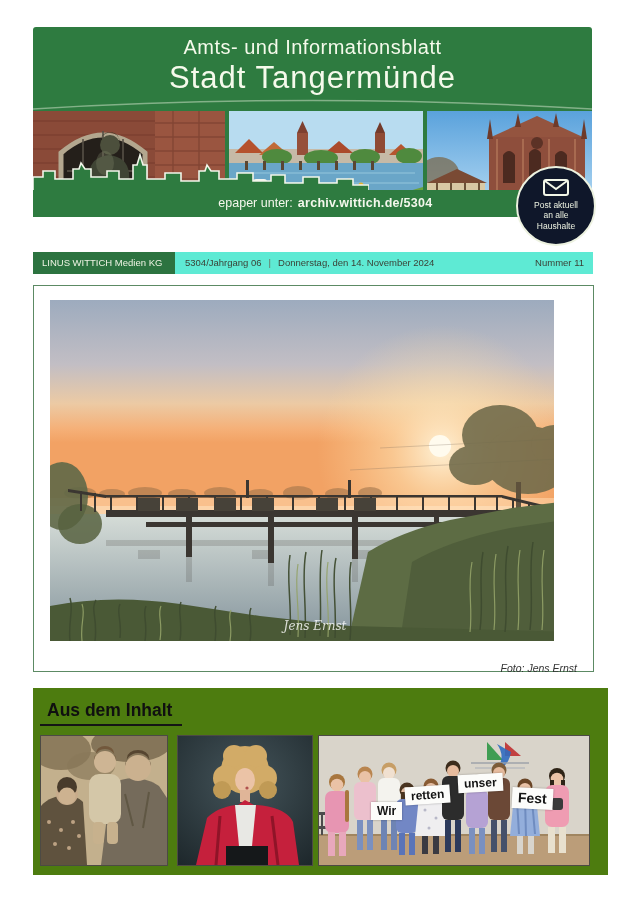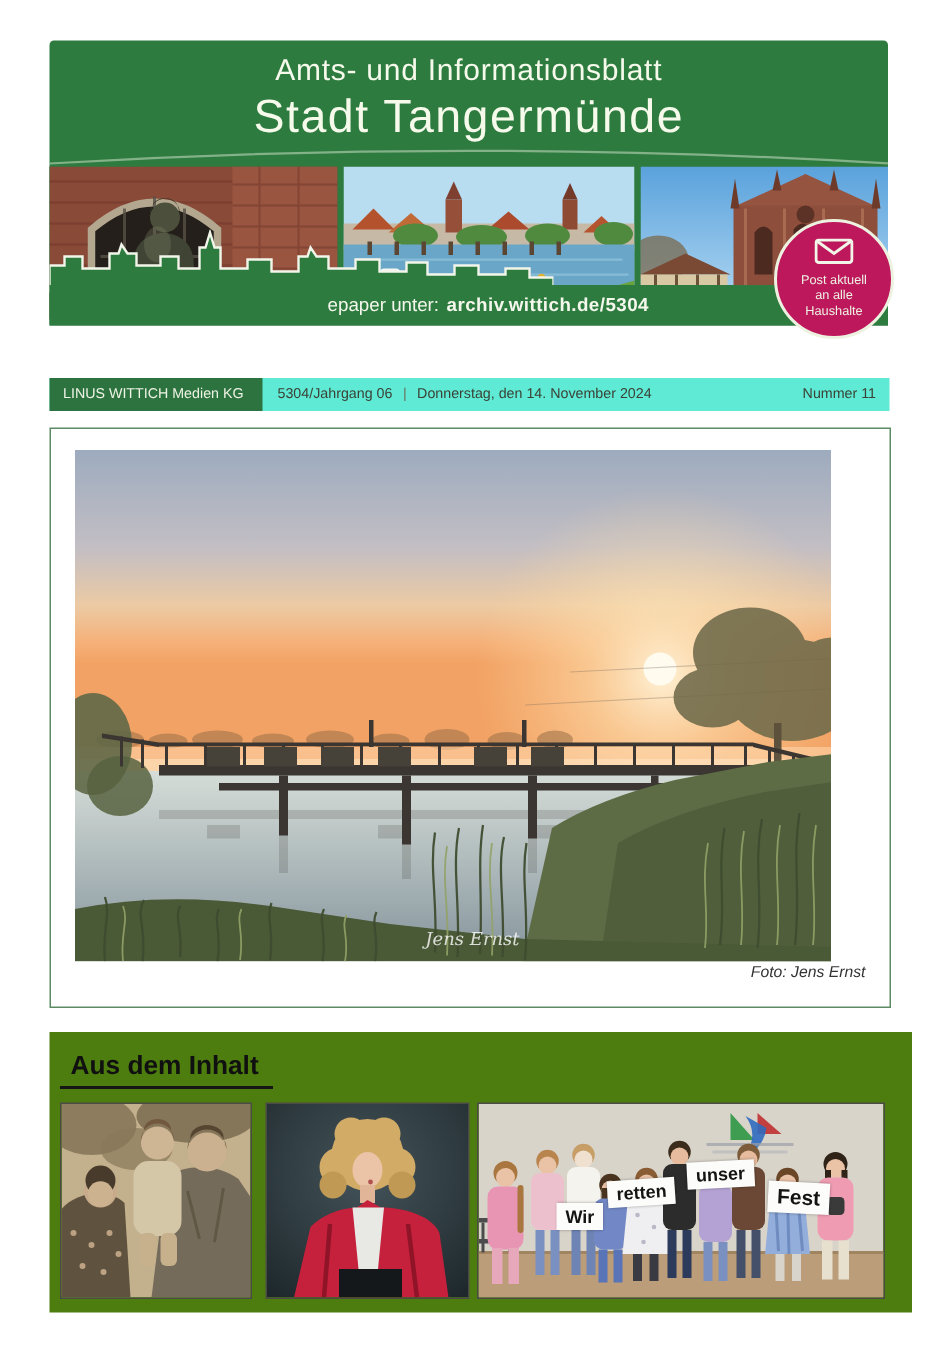--- a/index.html
+++ b/index.html
@@ -13,39 +13,39 @@
   .supertitle{padding-top:9px;font-size:20px;letter-spacing:.5px;}
   .main-title{font-size:31px;letter-spacing:1px;margin-top:1px;}
   .title-arc{position:absolute;left:0;top:62px;width:559px;height:22px;}
   .photo-row{position:absolute;left:0;top:84px;width:559px;height:102px;
              display:flex;gap:4px;background:#2e7b40;}
   .photo-row svg{display:block;}
   .epaper-strip{position:absolute;left:0;bottom:0;width:559px;height:27px;background:#2e7b40;
                 color:#f4f7ec;font-size:12.5px;line-height:27px;padding-left:26px;box-sizing:border-box;text-align:center;}
   .epaper-strip b{margin-left:5px;letter-spacing:.3px;}
   .skyline{position:absolute;left:0;bottom:22px;width:336px;height:42px;}
-  .badge{position:absolute;left:483px;top:119px;width:76px;height:76px;border-radius:50%;
-         background:#be185d;border:2px solid #edf2e0;color:#eef3e2;text-align:center;z-index:3;}
+  .badge{position:absolute;left:483px;top:139px;width:76px;height:76px;border-radius:50%;
+         background:#0f172a;border:2px solid #edf2e0;color:#eef3e2;text-align:center;z-index:3;}
   .badge .env{margin-top:11px;}
   .badge-line{font-size:8.5px;line-height:1.22;}
 
   
   .infobar{position:absolute;left:33px;top:252px;width:560px;height:22px;background:#5eead4;
            font-size:9.5px;color:#3b4136;}
   .publisher-box{position:absolute;left:0;top:0;width:142px;height:22px;background:#2c7340;
                  color:#eef3e3;line-height:22px;padding-left:9px;box-sizing:border-box;}
   .issue-date{position:absolute;left:152px;top:0;line-height:22px;}
   .issue-date .sep{margin:0 7px;color:#6a705f;}
   .number{position:absolute;right:9px;top:0;line-height:22px;}
 
   
   .photo-box{position:absolute;left:33px;top:285px;width:559px;height:385px;background:#ffffff;
              border:1px solid #5c8a64;box-sizing:content-box;}
   .photo-box .photo-wrap{margin:14px 15px 0 16px;width:504px;height:341px;overflow:hidden;}
-  .photo-caption{text-align:right;margin:1px 16px 0 0;font-size:10.5px;font-style:italic;color:#333;}
+  .photo-caption{text-align:right;margin:21px 16px 0 0;font-size:10.5px;font-style:italic;color:#333;}
 
   
   .contents-panel{position:absolute;left:33px;top:688px;width:575px;height:187px;background:#4d7c0f;}
   .contents-heading{display:inline-block;margin:12px 0 0 7px;padding:0 10px 3px 7px;
                     font-size:17.5px;font-weight:bold;color:#101010;border-bottom:2.5px solid #151515;}
   .thumb{position:absolute;top:47px;height:131px;border:1px solid #4c4a44;box-sizing:border-box;overflow:hidden;}
   .thumb svg{display:block;}
   .thumb-1{left:7px;width:128px;}
   .thumb-2{left:144px;width:136px;}
   .thumb-3{left:285px;width:272px;}

